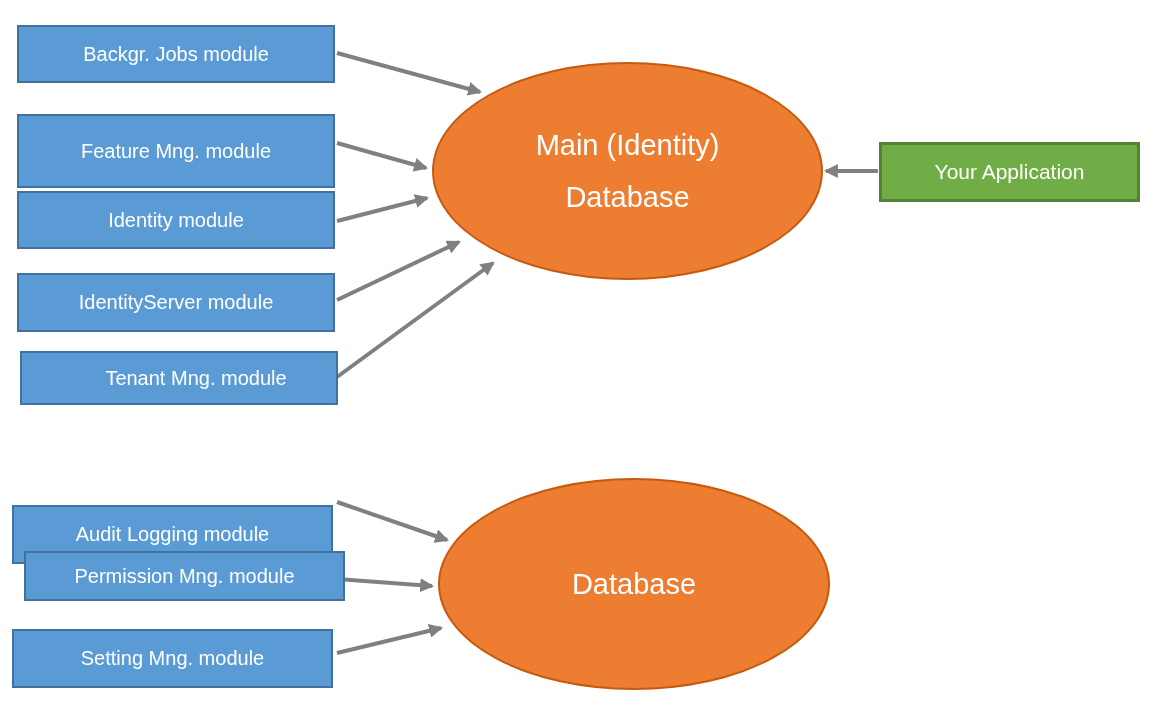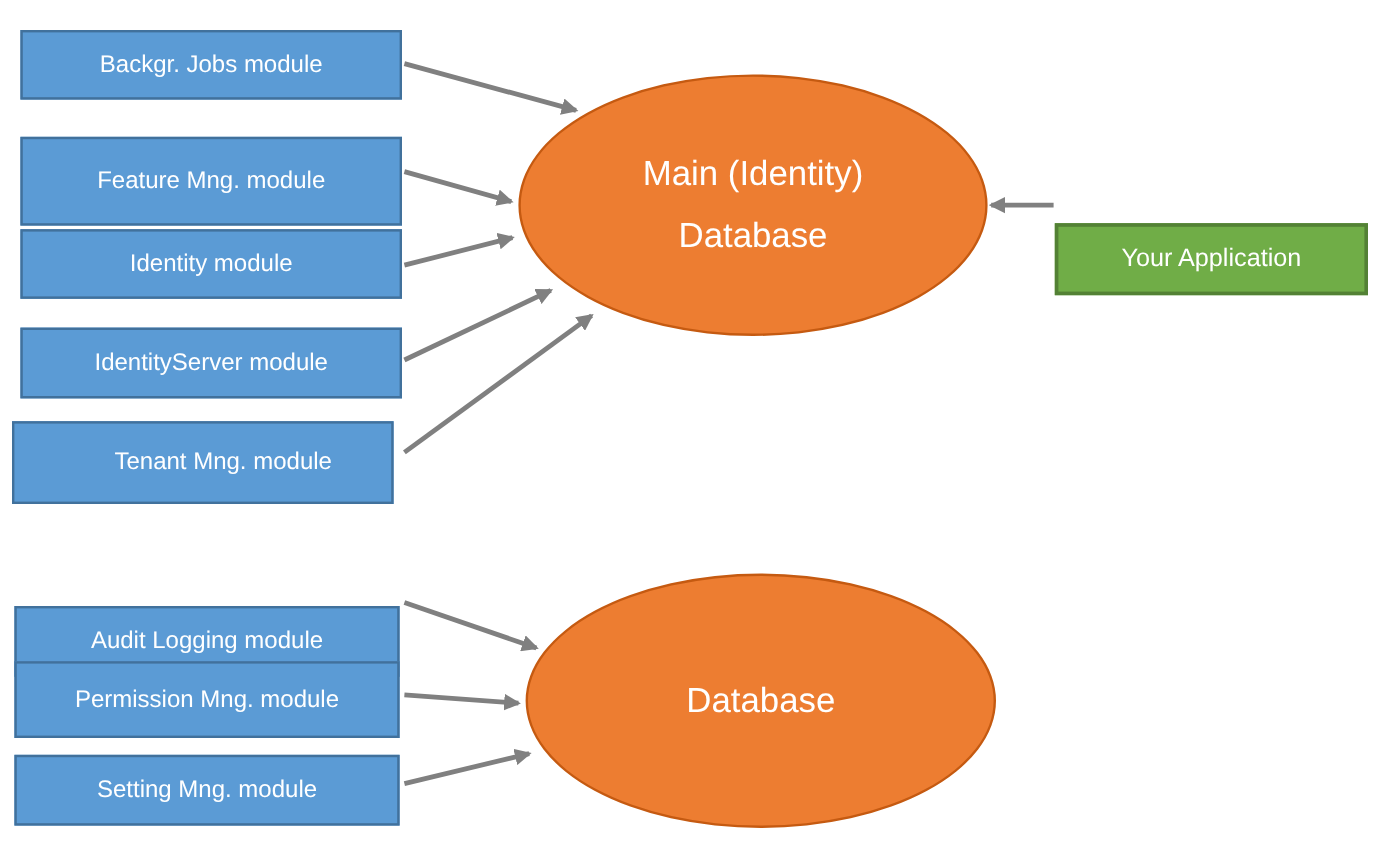--- a/index.html
+++ b/index.html
@@ -45,31 +45,30 @@
     border: 2px solid var(--database-border);
     border-radius: 50%;
     flex-direction: column;
     font-size: 29px;
     line-height: 52px;
   }
   .app {
     background: var(--app-fill);
     border: 3px solid var(--app-border);
     font-size: 21px;
-    margin-top: 44px;
   }
 
   
   .m1 { left: 17px;  top: 25px;  width: 318px; height: 58px; }
   .m2 { left: 17px;  top: 114px; width: 318px; height: 74px; }
   .m3 { left: 17px;  top: 191px; width: 318px; height: 58px; }
   .m4 { left: 17px;  top: 273px; width: 318px; height: 59px; }
-  .m5 { left: 10px;  top: 351px; width: 318px; height: 69px; padding-left: 34px; }
+  .m5 { left: 20px;  top: 351px; width: 318px; height: 54px; padding-left: 34px; }
   .s1 { left: 12px;  top: 473px; width: 321px; height: 59px; margin-top: 32px; }
-  .s2 { left: 12px;  top: 551px; width: 321px; height: 64px; }
+  .s2 { left: 24px;  top: 551px; width: 321px; height: 50px; }
   .s3 { left: 12px;  top: 629px; width: 321px; height: 59px; }
   .db-main   { left: 432px; top: 62px;  width: 391px; height: 218px; }
   .db-second { left: 438px; top: 478px; width: 392px; height: 212px; }
   .app-box   { left: 879px; top: 142px; width: 261px; height: 60px; }
 </style>
 </head>
 <body>
 
 <div id="canvas">
 

